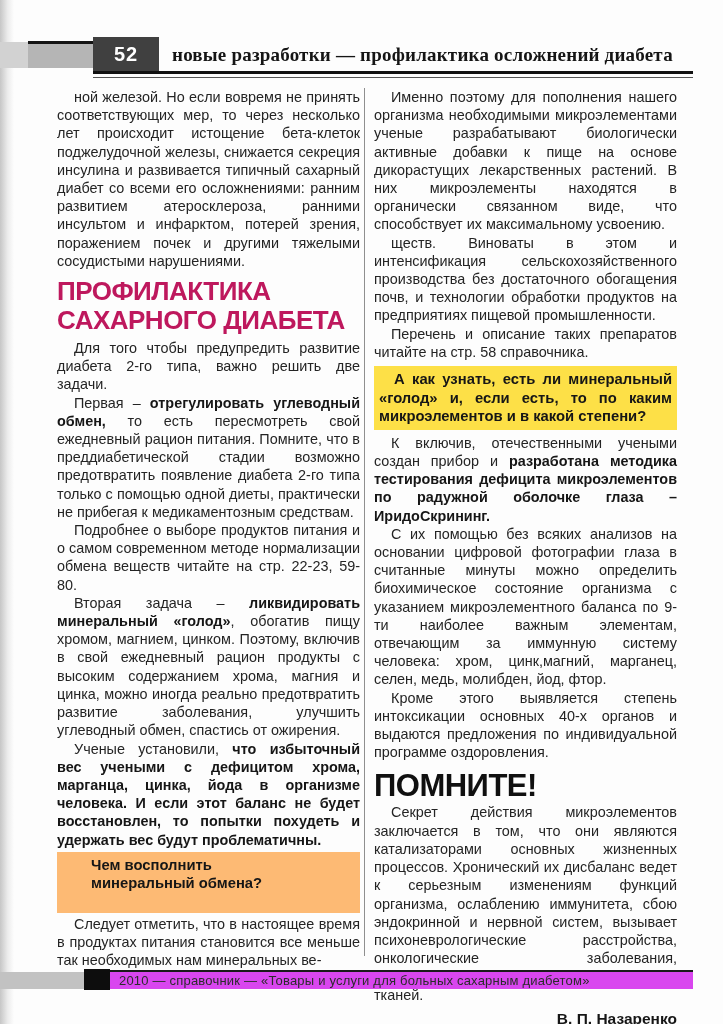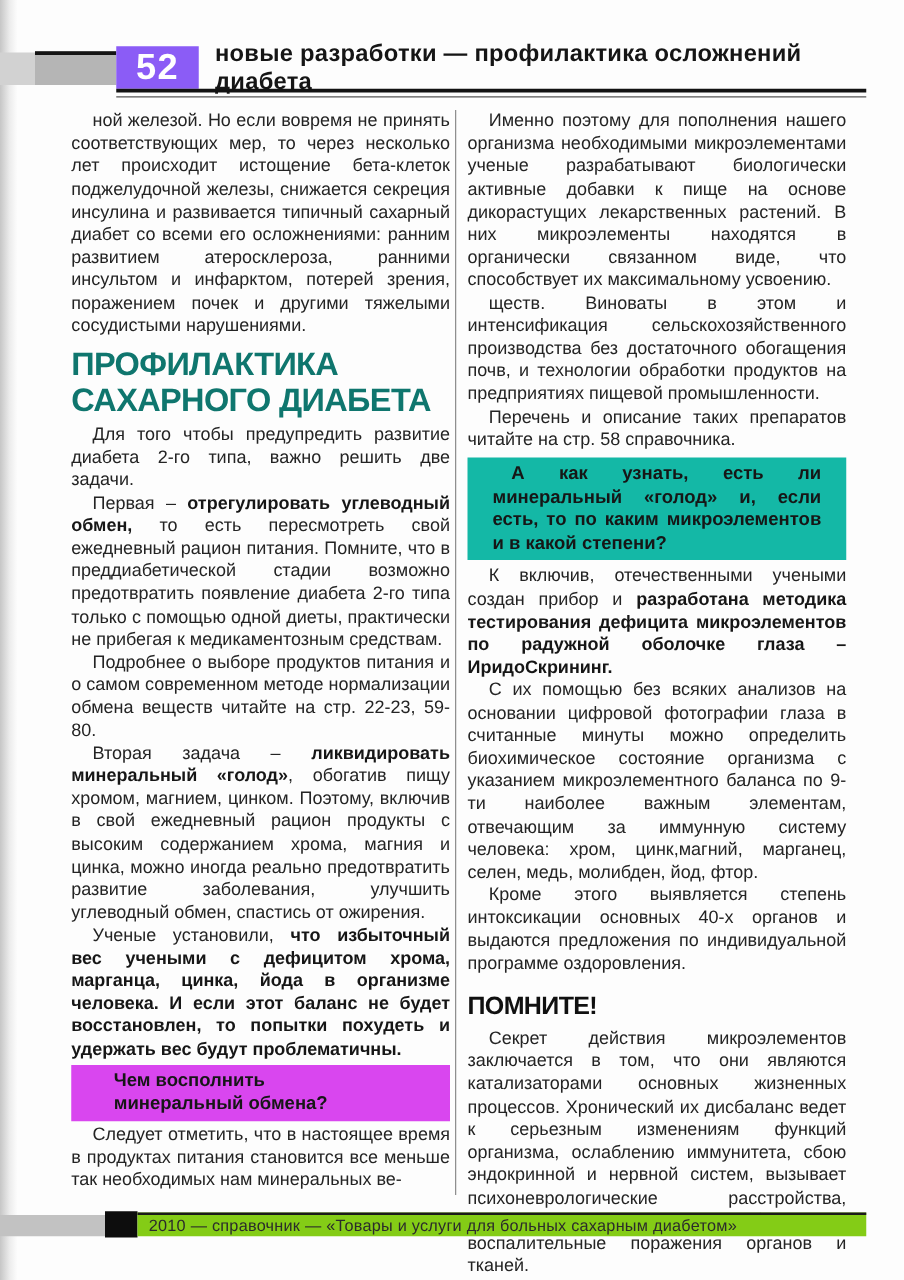--- a/index.html
+++ b/index.html
@@ -8,51 +8,51 @@
     font-family:"Liberation Sans","DejaVu Sans",sans-serif;color:#222;
     overflow:hidden;
   }
   .edge-shadow{position:absolute;left:0;top:0;width:14px;height:1024px;
     background:linear-gradient(to right,#c6c6c6,#ececec 55%,#fdfdfd);}
   
   .hdr-edge{position:absolute;left:0;top:42px;width:30px;height:26px;background:#d2d2d2;}
   .hdr-tab{position:absolute;left:28px;top:41px;width:65px;height:27px;
     background:#b5b5b5;border-top:3px solid #141414;box-sizing:border-box;}
   .hdr-num{position:absolute;left:93px;top:37px;width:66px;height:34px;
-    background:#8b5cf6;color:#ffffff;font-size:29px;font-weight:bold;
+    background:#404040;color:#ffffff;font-size:20px;font-weight:bold;
     display:flex;align-items:center;justify-content:center;letter-spacing:1px;}
   .hdr-title{position:absolute;left:172px;top:41px;width:520px;height:27px;
     font-size:19px;font-weight:bold;color:#151515;display:flex;align-items:center;
-    letter-spacing:0.2px;}
+    letter-spacing:0.2px;font-family:Liberation Serif, serif;}
   .hdr-rule-thick{position:absolute;left:93px;top:71px;width:600px;height:3px;background:#121212;}
   .hdr-rule-thin{position:absolute;left:93px;top:77px;width:600px;height:1px;background:#555;}
   
   .col{position:absolute;top:88px;width:303px;}
   .col-left{left:57px;}
   .col-right{left:374px;}
   .divider{position:absolute;left:364px;top:88px;width:1px;height:868px;background:#8f8f8f;}
   p.body{margin:0;text-align:justify;text-indent:17px;
     font-size:14.4px;line-height:18.2px;color:#242424;}
   p.body b{color:#161616;}
-  .section-heading{font-size:26px;line-height:29px;font-weight:bold;color:#0f766e;
+  .section-heading{font-size:26px;line-height:29px;font-weight:bold;color:#be185d;
     margin:7px 0 4px 0;letter-spacing:-0.5px;}
-  .remember-heading{font-size:20px;line-height:28px;font-weight:bold;color:#101010;
+  .remember-heading{font-size:31px;line-height:28px;font-weight:bold;color:#101010;
     margin:11px 0 3px 0;letter-spacing:-0.5px;}
-  .qbox-left{background:#d946ef;margin:3px 0 2px 0;padding:4px 4px 4px 34px;
+  .qbox-left{background:#fdba74;margin:3px 0 2px 0;padding:4px 4px 20px 34px;
     font-weight:bold;font-size:14.8px;line-height:18.6px;color:#161616;}
-  .qbox-right{background:#14b8a6;margin:5px 0 4px 0;padding:4px 20px;
+  .qbox-right{background:#fde047;margin:5px 0 4px 0;padding:4px 5px;
     font-weight:bold;font-size:14.8px;line-height:18.6px;color:#161616;
     text-align:justify;text-indent:15px;}
   .signature{text-align:right;font-weight:bold;font-size:15.5px;line-height:19.5px;
     color:#161616;margin-top:5px;}
   
   .ftr-edge{position:absolute;left:0;top:972px;width:84px;height:17px;background:#c2c2c2;}
   .ftr-sq{position:absolute;left:84px;top:969px;width:26px;height:21px;background:#0d0d0d;}
   .ftr-bar{position:absolute;left:110px;top:970px;width:583px;height:19px;
-    background:#84cc16;border-top:2px solid #1a1a1a;box-sizing:border-box;
+    background:#d946ef;border-top:2px solid #1a1a1a;box-sizing:border-box;
     display:flex;align-items:center;}
   .ftr-text{font-size:13px;color:#2b2b2b;padding-left:9px;letter-spacing:0.2px;}
 </style>
 </head>
 <body>
 
 <div class="page">
 
   <div class="edge-shadow"></div>
 

